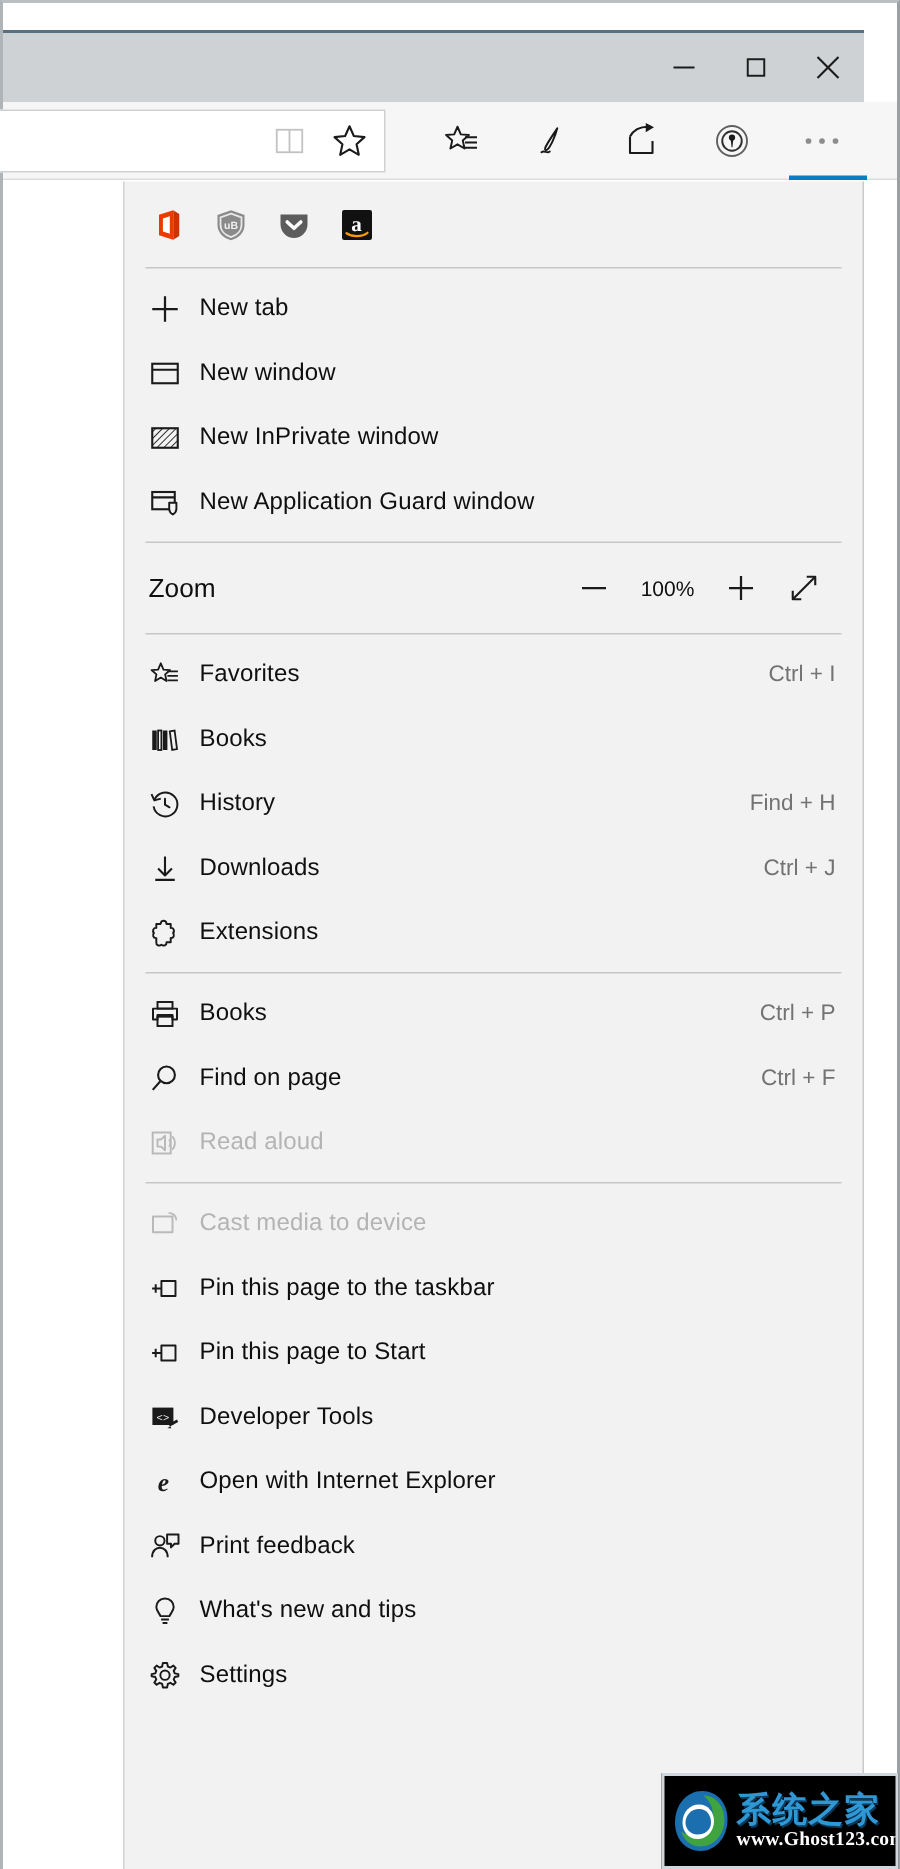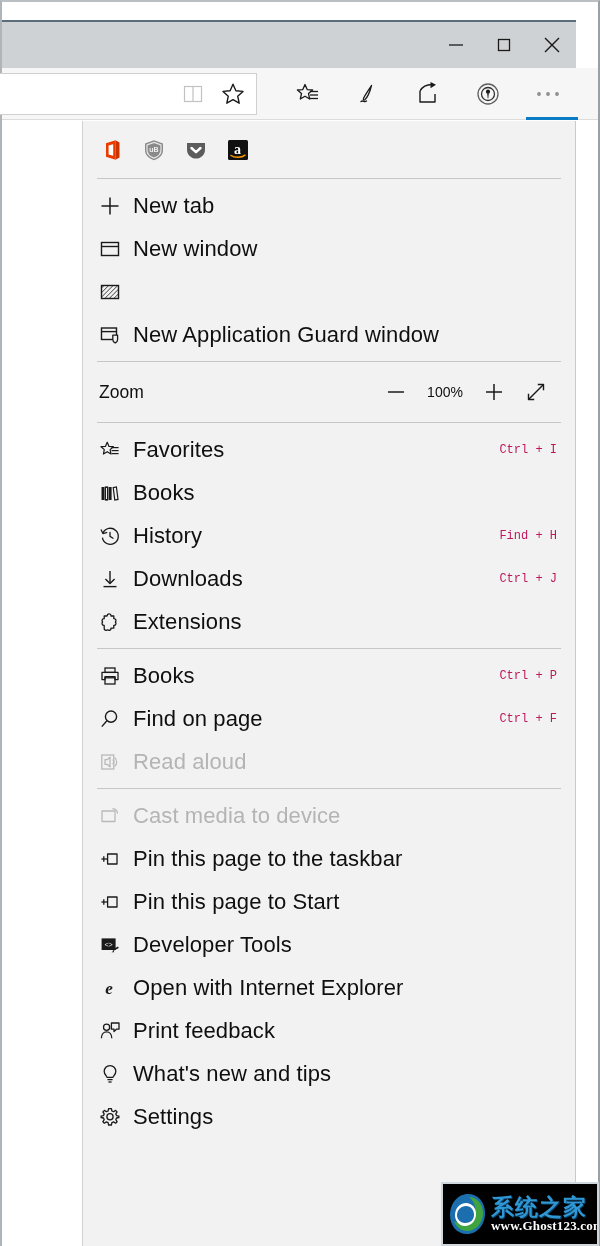--- a/index.html
+++ b/index.html
@@ -127,31 +127,30 @@
     height: 43px;
     padding: 0 18px 0 16px;
     color: #111111;
   }
   .mrow .ico {
     width: 34px; min-width: 34px;
     display: flex; align-items: center; justify-content: flex-start;
     color: #1a1a1a;
   }
   .mrow .lbl {
-    font-size: 22px;
+    font-size: 16px;
     color: #0f0f0f;
     letter-spacing: .1px;
     white-space: nowrap;
   }
   .mrow .shortcut {
     margin-left: auto;
-    font-size: 12px;
-    color: #be185d;
+    font-size: 15px;
+    color: #737373;
     white-space: nowrap;
-    font-family: Liberation Mono, monospace;
   }
   .mrow.disabled .lbl { color: #b4b4b4; }
   .mrow.disabled .ico { color: #b9b9b9; }
 
   
   .zoom-row {
     display: flex;
     align-items: center;
     height: 50px;
     padding: 0 18px 0 16px;
@@ -360,20 +359,21 @@
         <span class="ico">
           <svg width="22" height="22" viewBox="0 0 22 22">
             <defs>
                 <pattern id="hatch" width="3.2" height="3.2" patternUnits="userSpaceOnUse" patternTransform="rotate(45)">
                   <line x1="0" y1="0" x2="0" y2="3.2" stroke="#1a1a1a" stroke-width="1.2"></line>
                 </pattern>
               </defs>
             <rect x="2.5" y="4.5" width="17" height="13" fill="url(#hatch)" stroke="#1a1a1a" stroke-width="1.4"></rect>
           </svg>
         </span>
+        <span class="lbl">New InPrivate window</span>
         <span class="shortcut"></span>
       </div>
       <div class="mrow">
         <span class="ico">
           <svg width="22" height="22" viewBox="0 0 22 22">
             <rect x="2.5" y="4" width="15" height="11.5" fill="none" stroke="#1a1a1a" stroke-width="1.4"></rect>
             <line x1="2.5" y1="7.6" x2="17.5" y2="7.6" stroke="#1a1a1a" stroke-width="1.4"></line>
             <path d="M13.8 11.2 L18.6 11.2 L18.6 15.4 C18.6 17.4 16.9 18.6 16.2 19 C15.5 18.6 13.8 17.4 13.8 15.4 Z" fill="#f2f2f2" stroke="#1a1a1a" stroke-width="1.3" stroke-linejoin="round"></path>
           </svg>
         </span>

